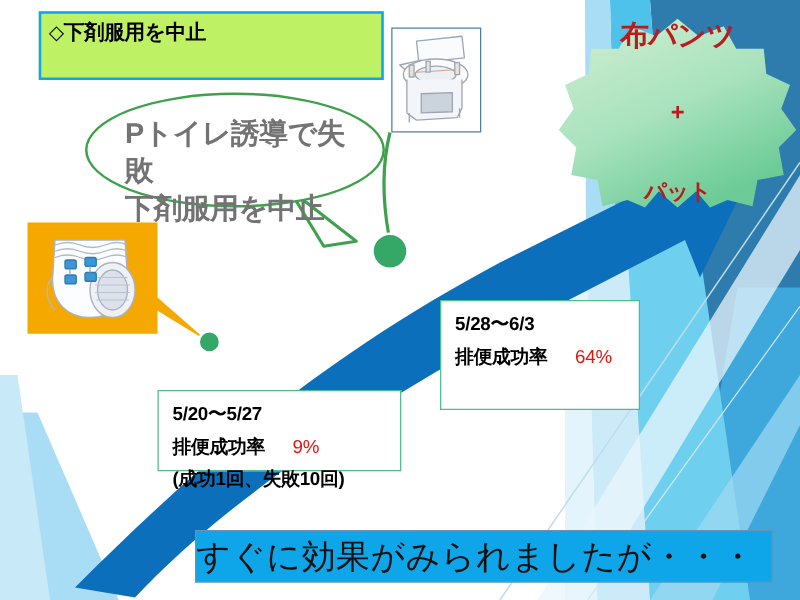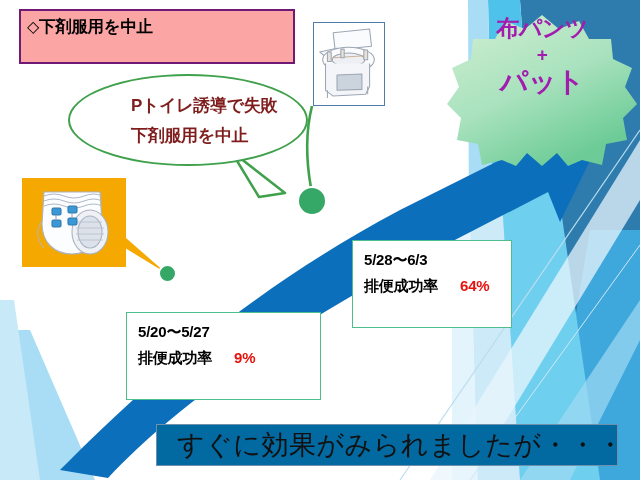--- a/index.html
+++ b/index.html
@@ -20,26 +20,26 @@
     position: absolute;
     top: 0; left: 0;
     width: 640px;
     height: 480px;
     pointer-events: none;
   }
 
   
   #measures-box {
     position: absolute;
-    left: 19px;
+    left: 31px;
     top: 9px;
     width: 276px;
     height: 55px;
-    background: #fca5a5;
-    border: 2px solid #701a75;
+    background: #bef264;
+    border: 2px solid #0ea5e9;
     box-sizing: border-box;
     padding: 3px 5px 0 6px;
   }
   #measures-box .line {
     font-size: 16.5px;
     font-weight: 700;
     color: #000000;
     line-height: 25px;
     white-space: nowrap;
     letter-spacing: -0.3px;
@@ -59,26 +59,25 @@
     border: 2.5px solid #3FA14B;
     border-radius: 50%;
     background: #ffffff;
     box-sizing: border-box;
   }
   #speech-bubble .btext {
     position: absolute;
     left: 30px;
     top: 15px;
     width: 190px;
-    font-size: 17px;
+    font-size: 23px;
     font-weight: 700;
     line-height: 30px;
-    color: #7f1d1d;
+    color: #737373;
     letter-spacing: -0.3px;
-    margin-left: 31px;
   }
   #bubble-tail {
     position: absolute;
     left: 225px;
     top: 145px;
     width: 100px;
     height: 70px;
   }
 
   
@@ -113,74 +112,74 @@
     height: 155px;
   }
   #cloth-pants-burst .btxt {
     position: absolute;
     left: 0; top: 0;
     width: 190px;
     height: 155px;
     display: flex;
     flex-direction: column;
     align-items: center;
-    justify-content: flex-start;
-    color: #a21caf;
+    justify-content: space-between;
+    color: #b91c1c;
     font-weight: 700;
     letter-spacing: -0.5px;
   }
   #cloth-pants-burst .l1 { font-size: 23px; line-height: 30px; }
   #cloth-pants-burst .l2 { font-size: 19px; line-height: 24px; }
-  #cloth-pants-burst .l3 { font-size: 28px; line-height: 30px; }
+  #cloth-pants-burst .l3 { font-size: 18px; line-height: 30px; }
 
   
   .data-box {
     position: absolute;
     background: #ffffff;
     border: 1.8px solid #4EBD8C;
     box-sizing: border-box;
     padding: 6px 9px 4px 11px;
   }
   .data-box .dl {
     font-size: 15px;
     font-weight: 700;
     color: #000;
     line-height: 26px;
     white-space: nowrap;
     letter-spacing: -0.2px;
   }
-  .pct { color: #E8120C; font-weight: 700; padding-left: 22px; }
-
-  #data-box-week1 { left: 126px; top: 312px; width: 195px; height: 88px; }
+  .pct { color: #E8120C; font-weight: 400; padding-left: 22px; }
+
+  #data-box-week1 { left: 126px; top: 312px; width: 195px; height: 65px; }
   #data-box-week2 { left: 352px; top: 240px; width: 160px; height: 88px; }
 
   
   .marker {
     position: absolute;
     border-radius: 50%;
     background: #35A867;
     border: 2.5px solid #ffffff;
     box-sizing: border-box;
   }
   #marker-week2 { left: 297px; top: 186px; width: 30px; height: 30px; }
   #marker-week1 { left: 158px; top: 264px; width: 19px; height: 19px; }
 
   
   #caption-box {
     position: absolute;
     left: 156px;
     top: 424px;
     width: 462px;
     height: 42px;
-    background: #0369a1;
+    background: #0ea5e9;
     border: 1.5px solid #6E8FAE;
     box-sizing: border-box;
     display: flex;
     align-items: center;
-    padding-left: 20px;
+    padding-left: 0;
   }
   #caption-box .ctext {
     font-size: 27px;
     color: #111;
     letter-spacing: 0.5px;
     white-space: nowrap;
     font-weight: 400;
   }
 </style>
 </head>
@@ -328,19 +327,20 @@
   <div class="marker" id="marker-week1"></div>
 
   <div class="data-box" id="data-box-week2">
     <div class="dl">5/28〜6/3</div>
     <div class="dl"><span>排便成功率</span><span class="pct">64%</span></div>
   </div>
 
   <div class="data-box" id="data-box-week1">
     <div class="dl">5/20〜5/27</div>
     <div class="dl"><span>排便成功率</span><span class="pct">9%</span></div>
+    <div class="dl">(成功1回、失敗10回)</div>
   </div>
 
   <div id="caption-box">
     <span class="ctext">すぐに効果がみられましたが・・・</span>
   </div>
 
 </div>
 
 </body></html>

